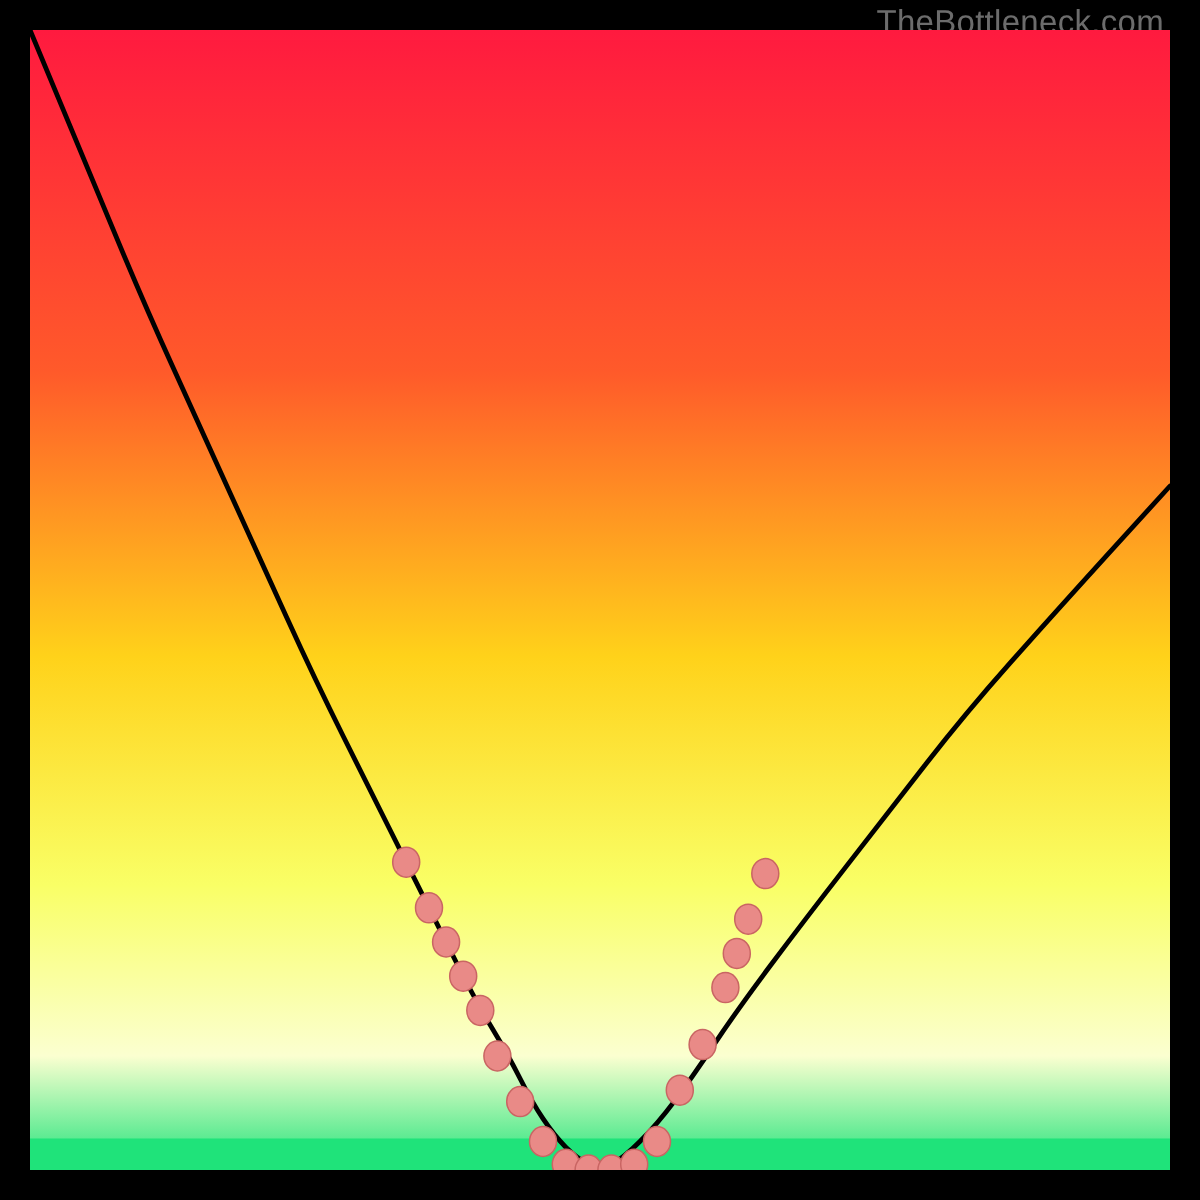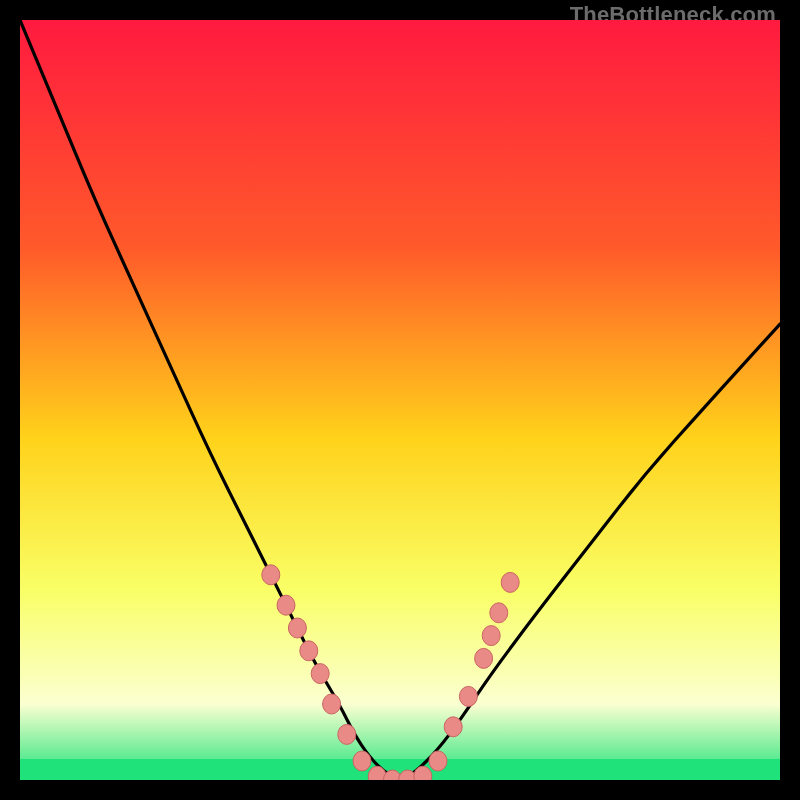--- a/index.html
+++ b/index.html
@@ -25,21 +25,21 @@
     top: 0;
     width: 760px;
     height: 760px;
   }
   .watermark {
     position: absolute;
     top: 2px;
     right: 24px;
     color: #6c6c6c;
     font-size: 22px;
-    font-weight: 700;
+    font-weight: 400;
     letter-spacing: 0.2px;
     user-select: none;
   }
   svg { display: block; }
 </style>
 </head>
 <body>
 
 <div class="watermark">TheBottleneck.com</div>
 

